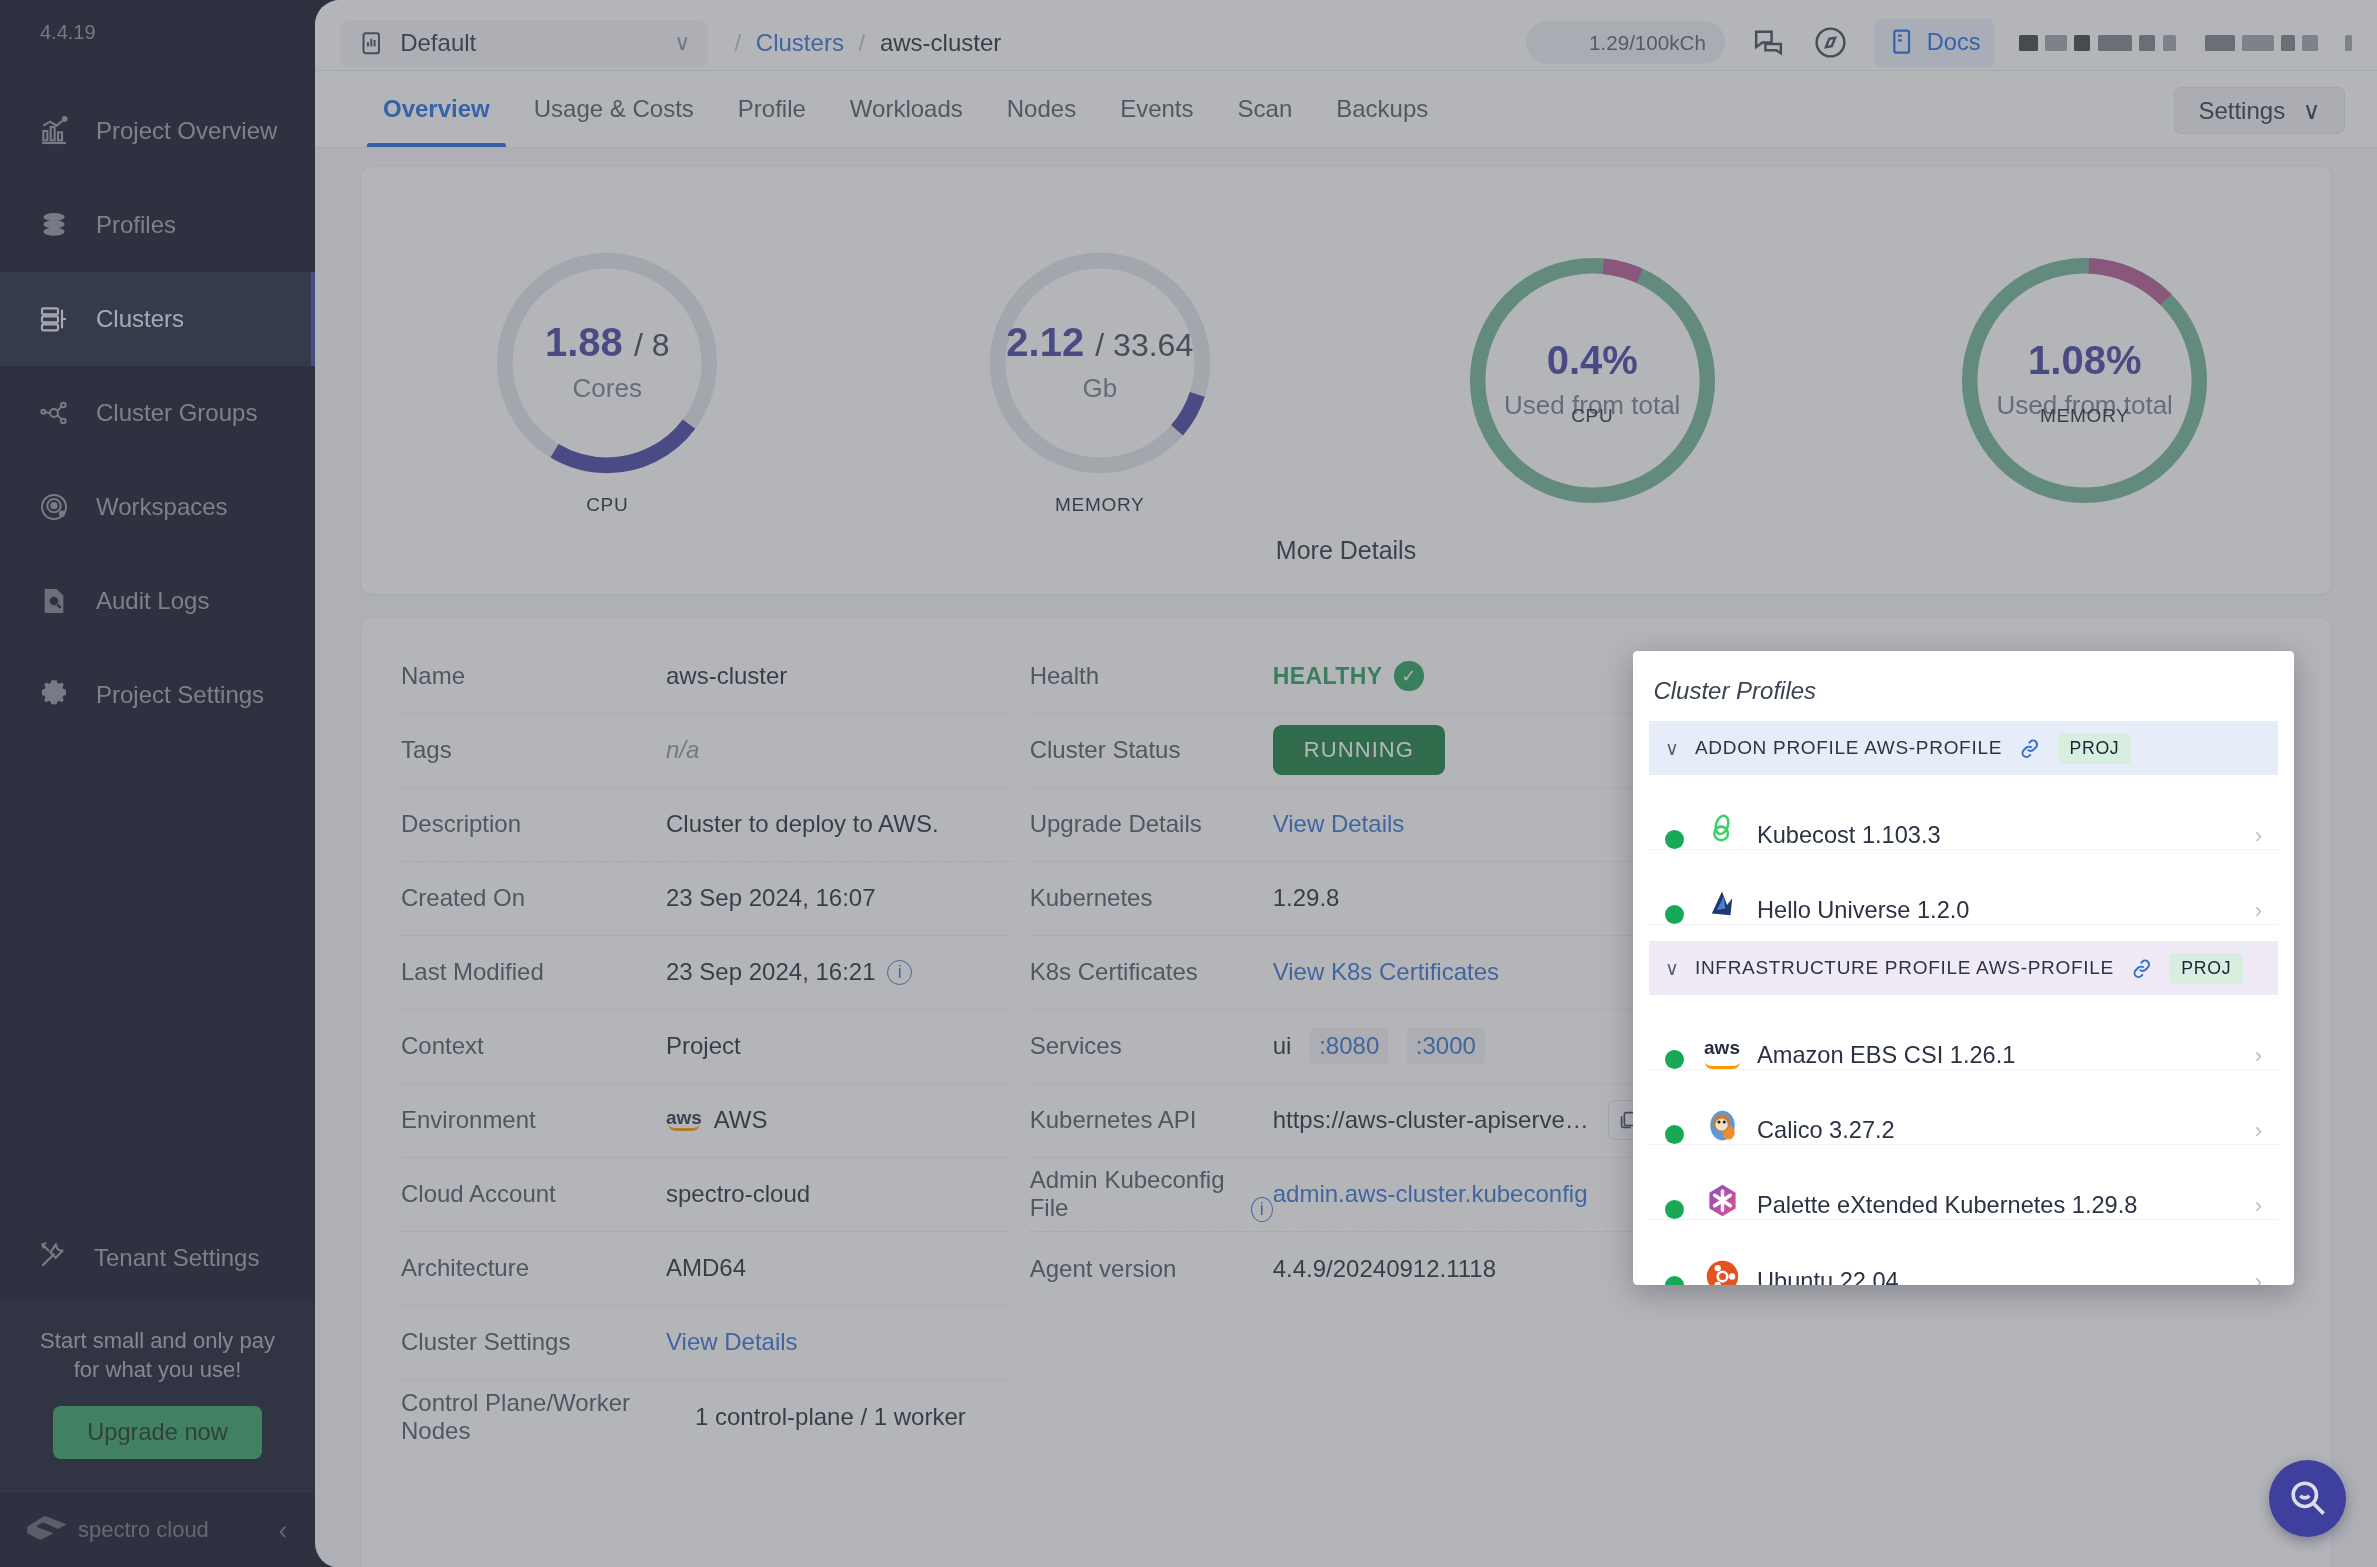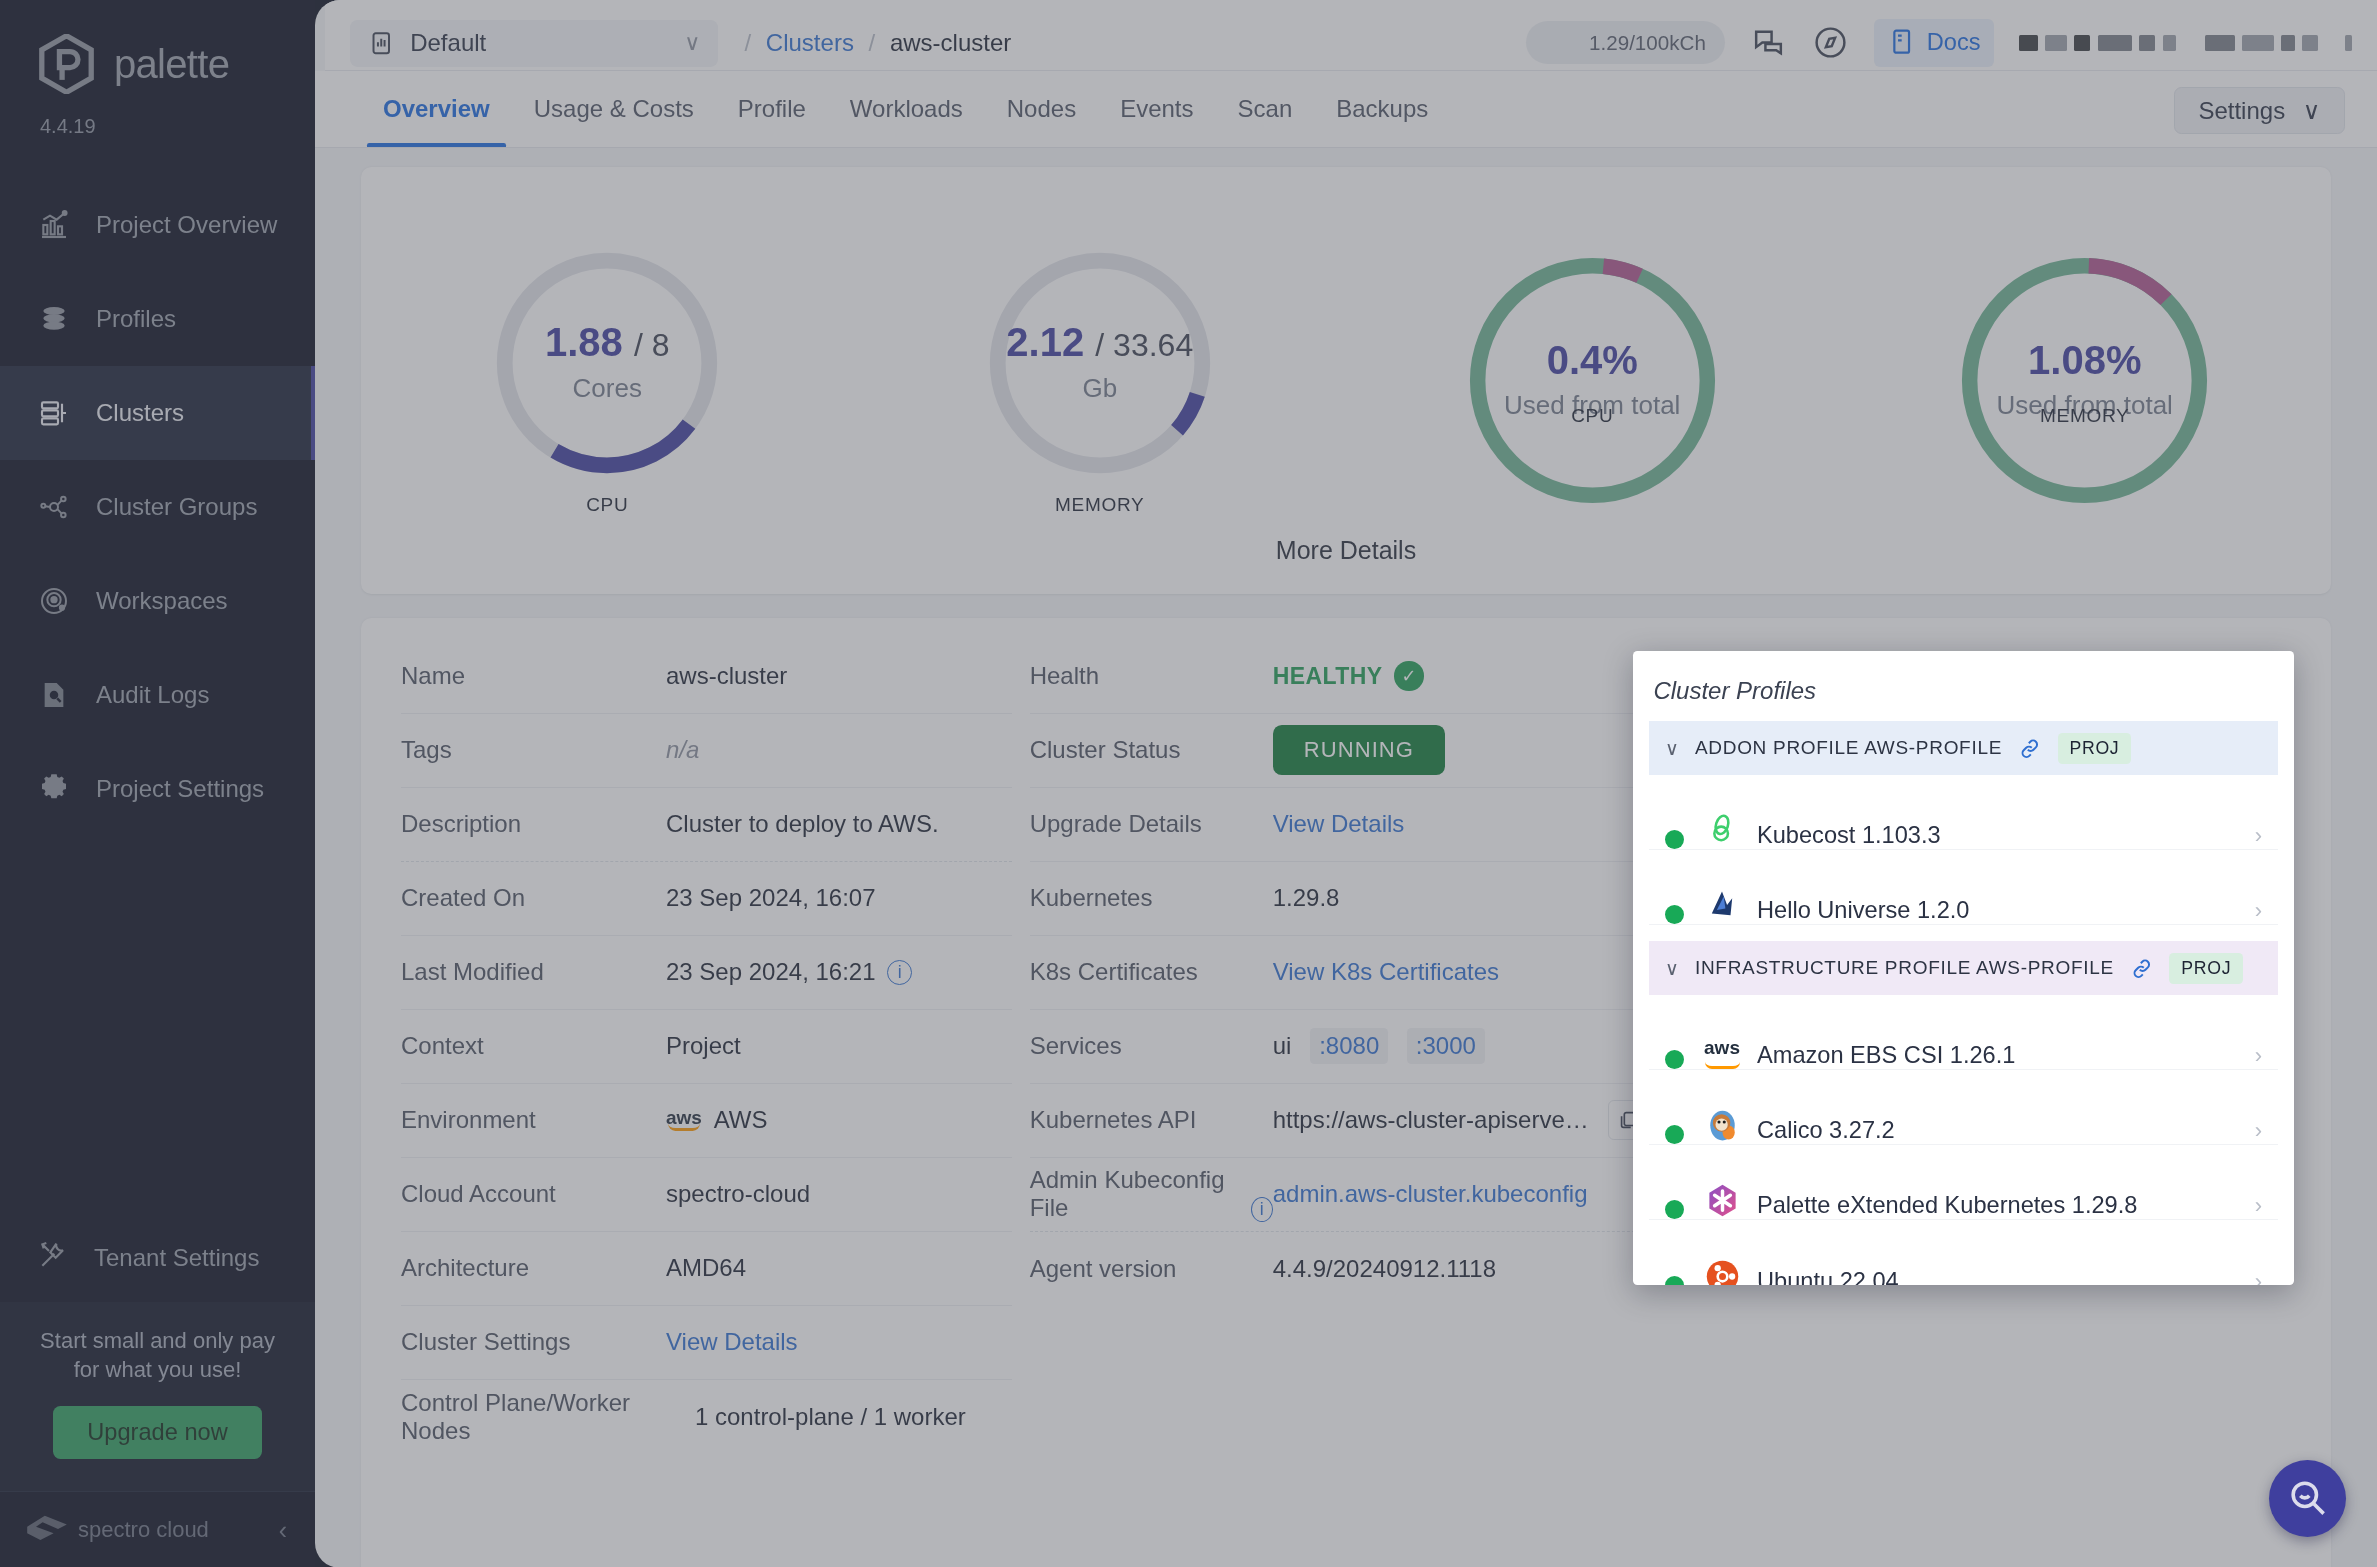--- a/index.html
+++ b/index.html
@@ -91,21 +91,20 @@
     background: #f4f6f8;
     border-top-left-radius: 25px;
     border-bottom-left-radius: 25px;
     overflow: hidden;
   }
   .topbar {
     height: 71px; background: #ffffff;
     display: flex; align-items: center;
     padding: 16px 0 0 25px; gap: 0;
     border-bottom: 0.7px solid #e7eaee;
-    margin-left: 10px;
   }
   .project-select {
     display: flex; align-items: center; gap: 16px;
     background: #f2f4f7; border-radius: 7.4px;
     height: 47px; width: 368px; padding: 0 17.7px;
     cursor: pointer;
   }
   .project-select .psicon { width: 26.5px; height: 26.5px; }
   .project-select .pslabel { flex: 1 1 auto; font-size: 24px; color: #2b3244; }
   .project-select .pschev { font-size: 22px; color: #8a909d; }
@@ -332,30 +331,20 @@
     z-index: 70; cursor: pointer;
     box-shadow: 0 4.4px 13.2px rgba(20,20,60,.35);
   }
 </style>
 </head>
 <body>
 
 <div id="app">
 
   <aside id="sidebar">
-    <div class="brand">
-      <span class="brand-logo">
-        <svg viewBox="0 0 64 68" width="57" height="60">
-          <path d="M32 2 L60 18 V50 L32 66 L4 50 V18 Z" fill="none" stroke="#9095a0" stroke-width="6"></path>
-          <path d="M24 20 h12 a9 9 0 0 1 0 18 h-12 z" fill="none" stroke="#9095a0" stroke-width="6"></path>
-          <rect x="24" y="38" width="6" height="14" fill="#9095a0"></rect>
-        </svg>
-      </span>
-      <span class="brand-name">palette</span>
-    </div>
     <div class="version">4.4.19</div>
 
     <nav class="nav">
       <div class="nav-item">
         <span class="ic">
           <svg viewBox="0 0 24 24" width="32" height="32" fill="none" stroke="#9095a0" stroke-width="1.6">
             <path d="M3 21h18"></path>
               <rect x="4" y="12" width="3" height="7"></rect>
               <rect x="9.5" y="9" width="3" height="10"></rect>
               <rect x="15" y="13" width="3" height="6"></rect>

